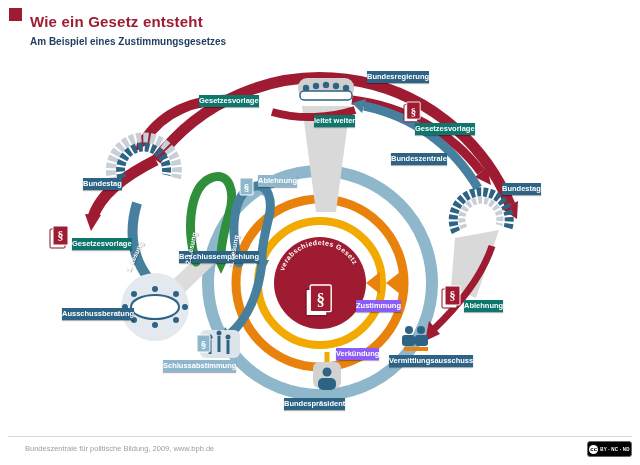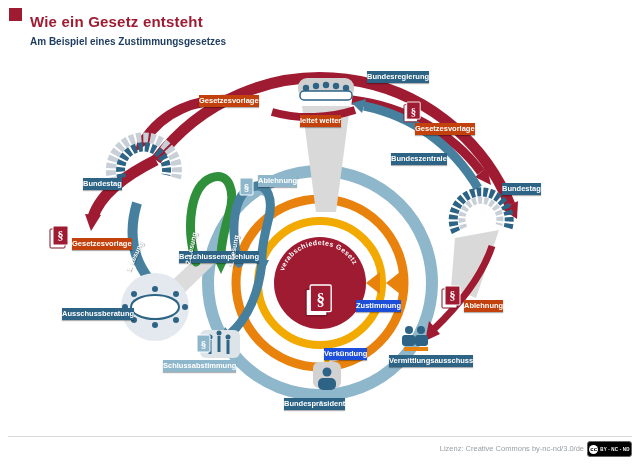--- a/index.html
+++ b/index.html
@@ -4,24 +4,24 @@
 <style>
   *{margin:0;padding:0;box-sizing:border-box}
   html,body{width:640px;height:465px}
   body{background:#fff;font-family:"Liberation Sans",sans-serif;overflow:hidden}
   .page{position:relative;width:640px;height:381px;background:#fff}
   svg.art{position:absolute;left:0;top:0}
   .logo{position:absolute;left:9px;top:8px;width:13px;height:13px;background:#9e1b32}
   h1.title{position:absolute;left:30px;top:13px;font-size:15px;font-weight:bold;color:#9e1b32;letter-spacing:.2px}
   h2.subtitle{position:absolute;left:30px;top:36px;font-size:10px;font-weight:bold;color:#1d3c5f}
   .lbl{position:absolute;font-size:7.5px;font-weight:bold;color:#fff;padding:2px 0;white-space:nowrap;line-height:1;box-shadow:0 1px 1px rgba(0,0,0,.3)}
-  .red{background:#c2410c}
+  .red{background:#0f766e}
   .blue{background:#2d6486}
   .lb{background:#8fb7cb}
-  .or{background:#1d4ed8}
+  .or{background:#8b5cf6}
   .lesung{position:absolute;color:#fff;font-size:7px;font-weight:bold;white-space:nowrap;transform-origin:left bottom;text-shadow:0 1px 1px rgba(0,0,0,.4)}
   .footer-line{position:absolute;left:8px;right:8px;top:436px;height:1px;background:#d8d8d8}
   .src{position:absolute;left:25px;top:444px;font-size:7.5px;color:#9aa0a6}
   .lic{position:absolute;right:56px;top:444px;font-size:7.5px;color:#9aa0a6}
   .cc-badge{position:absolute;right:8px;top:441px;width:45px;height:16px;background:#000;border:1px solid #666;border-radius:3px;display:flex;align-items:center;justify-content:center;gap:2px}
   .cc-circle{width:9px;height:9px;border-radius:50%;background:#fff;color:#000;font-size:6px;font-weight:bold;line-height:9px;text-align:center}
   .cc-text{color:#fff;font-size:4.5px;font-weight:bold;letter-spacing:.2px}
 </style>
 </head>
 <body>
@@ -145,40 +145,40 @@
     <circle cx="320" cy="283" r="46" fill="#9e1b32"></circle>
     <path id="ctr-arc" d="M 282 283 A 38 38 0 0 1 358 283" fill="none"></path>
     <text font-size="7" font-weight="bold" fill="#fff" letter-spacing="0.4">
       <textPath href="#ctr-arc" startOffset="12">verabschiedetes Gesetz</textPath>
     </text>
     <use href="#lawbook" transform="translate(306,285) scale(1.4)"></use>
   </svg>
 
   <div class="lbl red" style="left:199px;top:95px">Gesetzesvorlage</div>
   <div class="lbl blue" style="left:367px;top:71px">Bundesregierung</div>
-  <div class="lbl red" style="left:300px;top:115px">leitet weiter</div>
+  <div class="lbl red" style="left:314px;top:115px">leitet weiter</div>
   <div class="lbl red" style="left:415px;top:123px">Gesetzesvorlage</div>
   <div class="lbl blue" style="left:391px;top:153px">Bundeszentrale</div>
   <div class="lbl blue" style="left:83px;top:178px">Bundestag</div>
   <div class="lbl blue" style="left:502px;top:183px">Bundestag</div>
   <div class="lbl lb" style="left:258px;top:175px">Ablehnung</div>
   <div class="lbl red" style="left:72px;top:238px">Gesetzesvorlage</div>
   <div class="lbl blue" style="left:179px;top:251px">Beschlussempfehlung</div>
   <div class="lbl blue" style="left:62px;top:308px">Ausschussberatung</div>
   <div class="lbl lb" style="left:163px;top:360px">Schlussabstimmung</div>
   <div class="lbl or" style="left:356px;top:300px">Zustimmung</div>
   <div class="lbl red" style="left:464px;top:300px">Ablehnung</div>
-  <div class="lbl or" style="left:324px;top:348px">Verkündung</div>
+  <div class="lbl or" style="left:336px;top:348px">Verkündung</div>
   <div class="lbl blue" style="left:389px;top:355px">Vermittlungsausschuss</div>
   <div class="lbl blue" style="left:284px;top:398px">Bundespräsident</div>
 
   <div class="lesung" style="left:131px;top:266px;transform:rotate(-66deg)">1. Lesung</div>
   <div class="lesung" style="left:191px;top:258px;transform:rotate(-78deg)">2. Lesung</div>
   <div class="lesung" style="left:234px;top:261px;transform:rotate(-80deg)">3. Lesung</div>
 
   <div class="footer-line"></div>
-  <span class="lic">Lizenz: Creative Commons by-nc-nd/3.0/de</span>
+  <span class="src">Bundeszentrale für politische Bildung, 2009, www.bpb.de</span>
   <div class="cc-badge">
     <span class="cc-circle">cc</span>
     <span class="cc-text">BY - NC - ND</span>
   </div>
 
 </div>
 
 </body></html>

